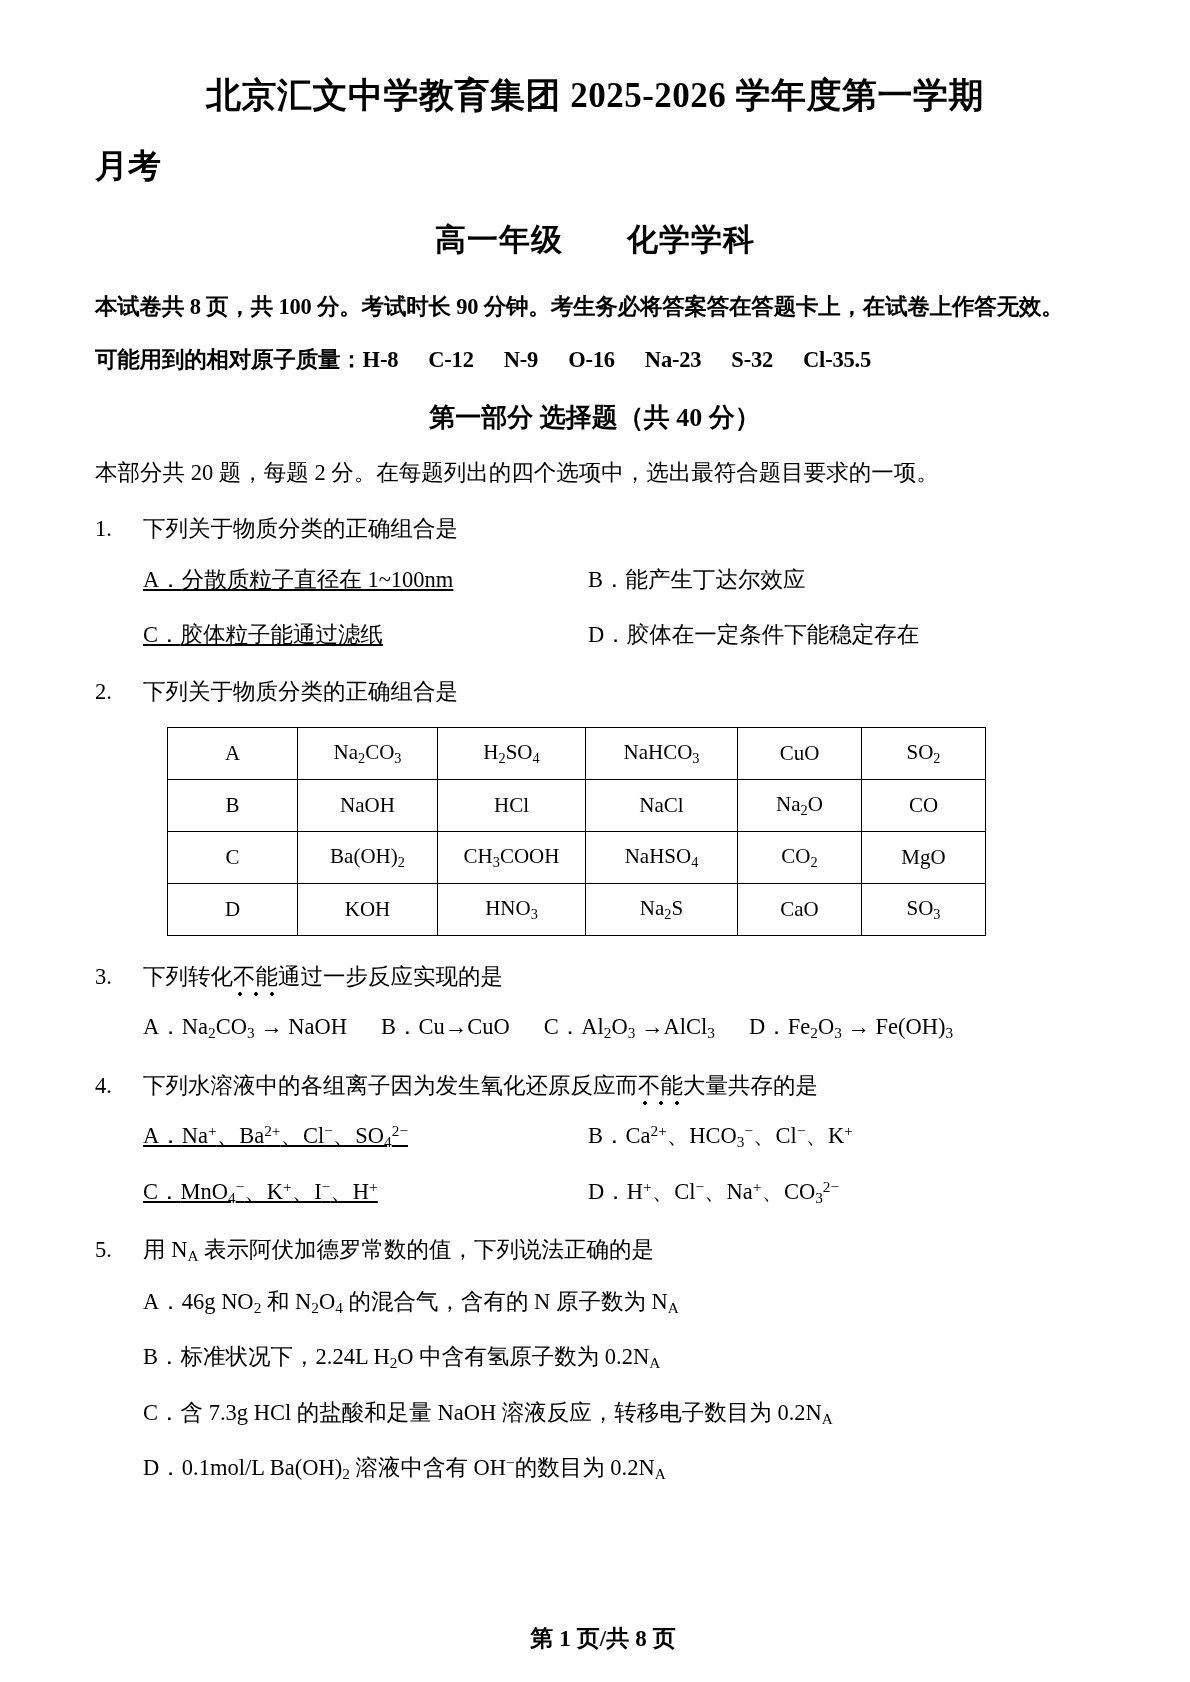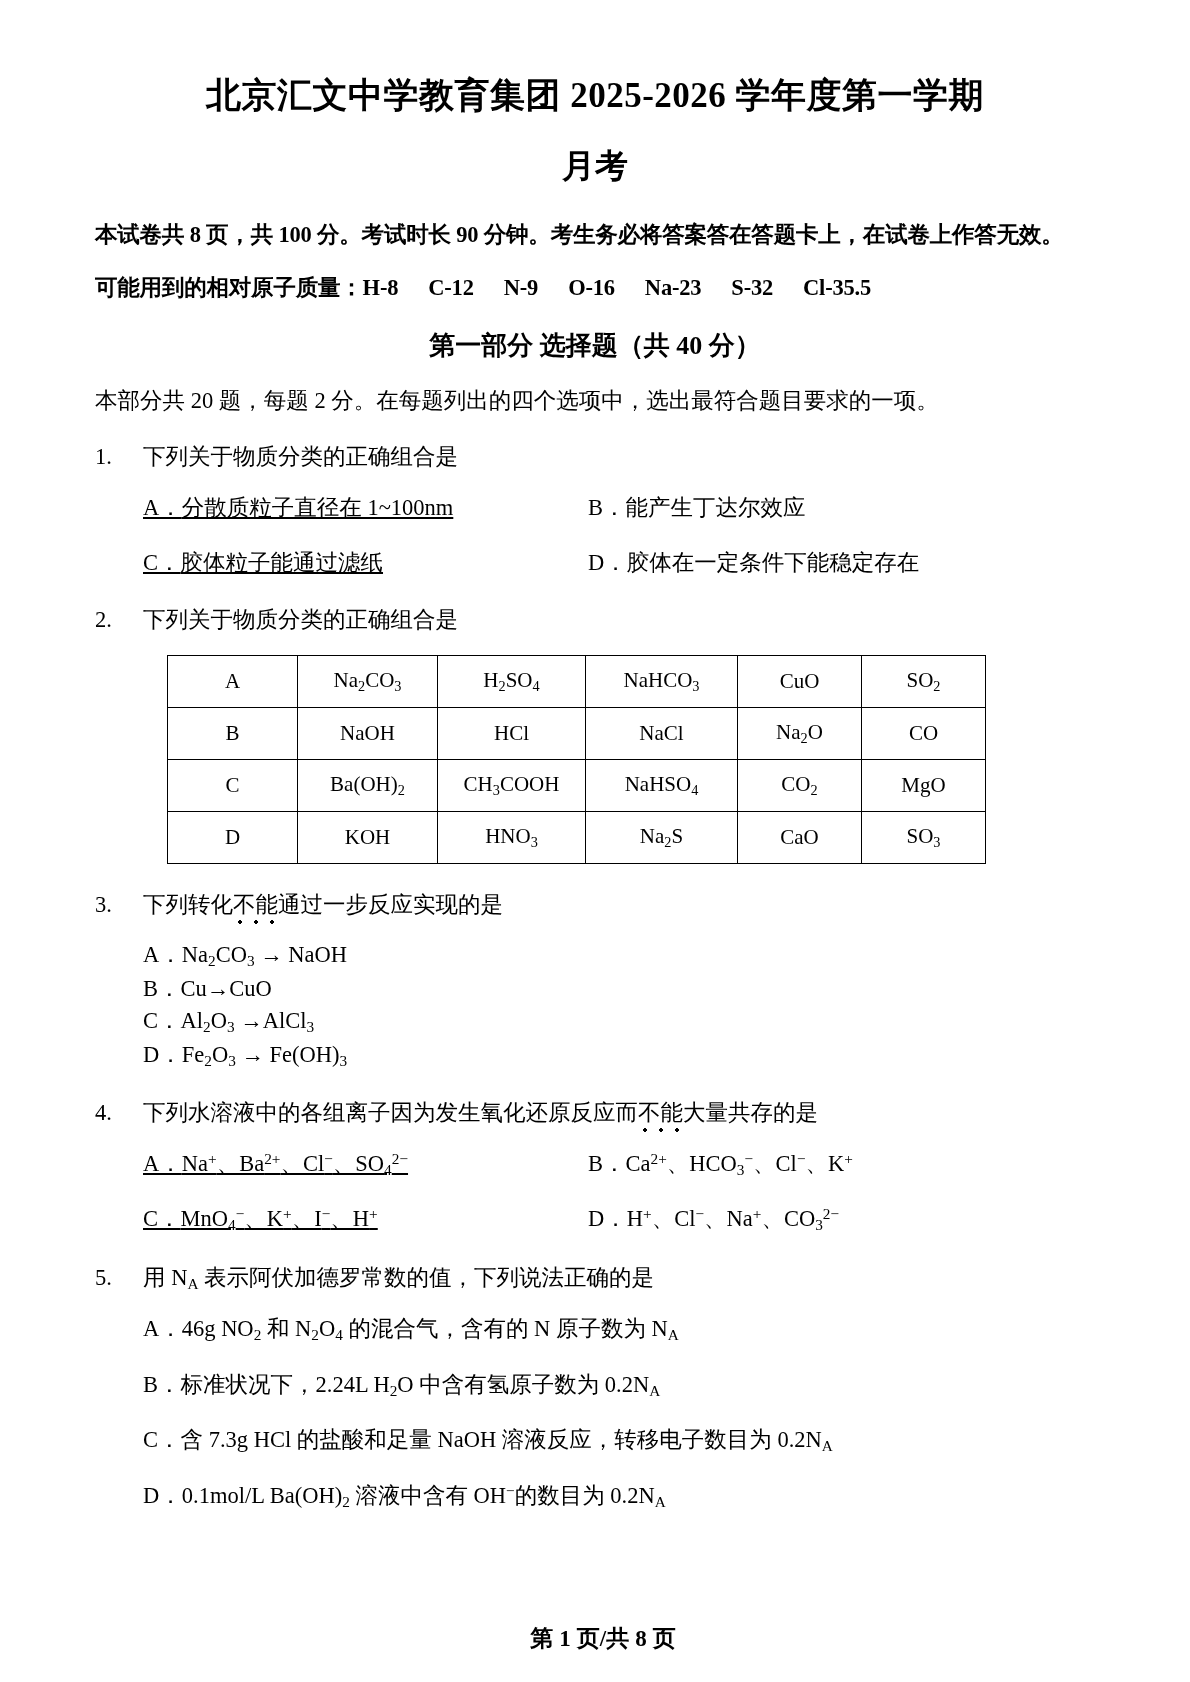--- a/index.html
+++ b/index.html
@@ -23,21 +23,20 @@
   
   .title-main {
     text-align: center;
     font-size: 35px;
     font-weight: bold;
     letter-spacing: 0.5px;
     line-height: 1.25;
     margin: 16px 0 0 0;
   }
   .title-sub {
-    text-align: center;
     font-size: 33px;
     font-weight: bold;
     margin: 26px 0 0 0;
   }
   .title-grade {
     text-align: center;
     font-size: 31px;
     font-weight: bold;
     margin: 30px 0 0 0;
     letter-spacing: 1px;
@@ -90,21 +89,21 @@
   }
   .opt-row {
     display: flex;
     margin-top: 0;
   }
   .opt-row + .opt-row { margin-top: 22px; }
   .opt { font-size: 22.5px; }
   .opt.half { width: 445px; flex: 0 0 445px; text-decoration: underline; }
   .opt.stack { margin-top: 22px; }
   .opts.stacked .opt:first-child { margin-top: 0; }
-  .opt-inline { display: flex; flex-direction: column; }
+  .opt-inline { display: flex; }
   .opt-inline .opt { margin-right: 34px; }
 
   sub { font-size: 0.68em; vertical-align: -0.28em; }
   sup { font-size: 0.68em; vertical-align: 0.45em; }
 
   .emph { position: relative; }
   .emph::after {
     content: "";
     position: absolute;
     left: 10%;
@@ -176,20 +175,21 @@
   }
   .footer .pg { margin: 0 6px; }
 </style>
 </head>
 <body>
 
 <div class="page">
 
   <h1 class="title-main">北京汇文中学教育集团 2025-2026 学年度第一学期</h1>
   <h2 class="title-sub">月考</h2>
+  <h3 class="title-grade">高一年级　　化学学科</h3>
 
   <p class="info-line">本试卷共 8 页，共 100 分。考试时长 90 分钟。考生务必将答案答在答题卡上，在试卷上作答无效。</p>
 
   <p class="info-line atoms">
     <span>可能用到的相对原子质量：</span><span>H-8</span><span class="atoms-sp"></span><span>C-12</span><span class="atoms-sp"></span><span>N-9</span><span class="atoms-sp"></span><span>O-16</span><span class="atoms-sp"></span><span>Na-23</span><span class="atoms-sp"></span><span>S-32</span><span class="atoms-sp"></span><span>Cl-35.5</span>
   </p>
 
   <p class="part-header">第一部分 选择题（共 40 分）</p>
   <p class="part-note">本部分共 20 题，每题 2 分。在每题列出的四个选项中，选出最符合题目要求的一项。</p>
 

